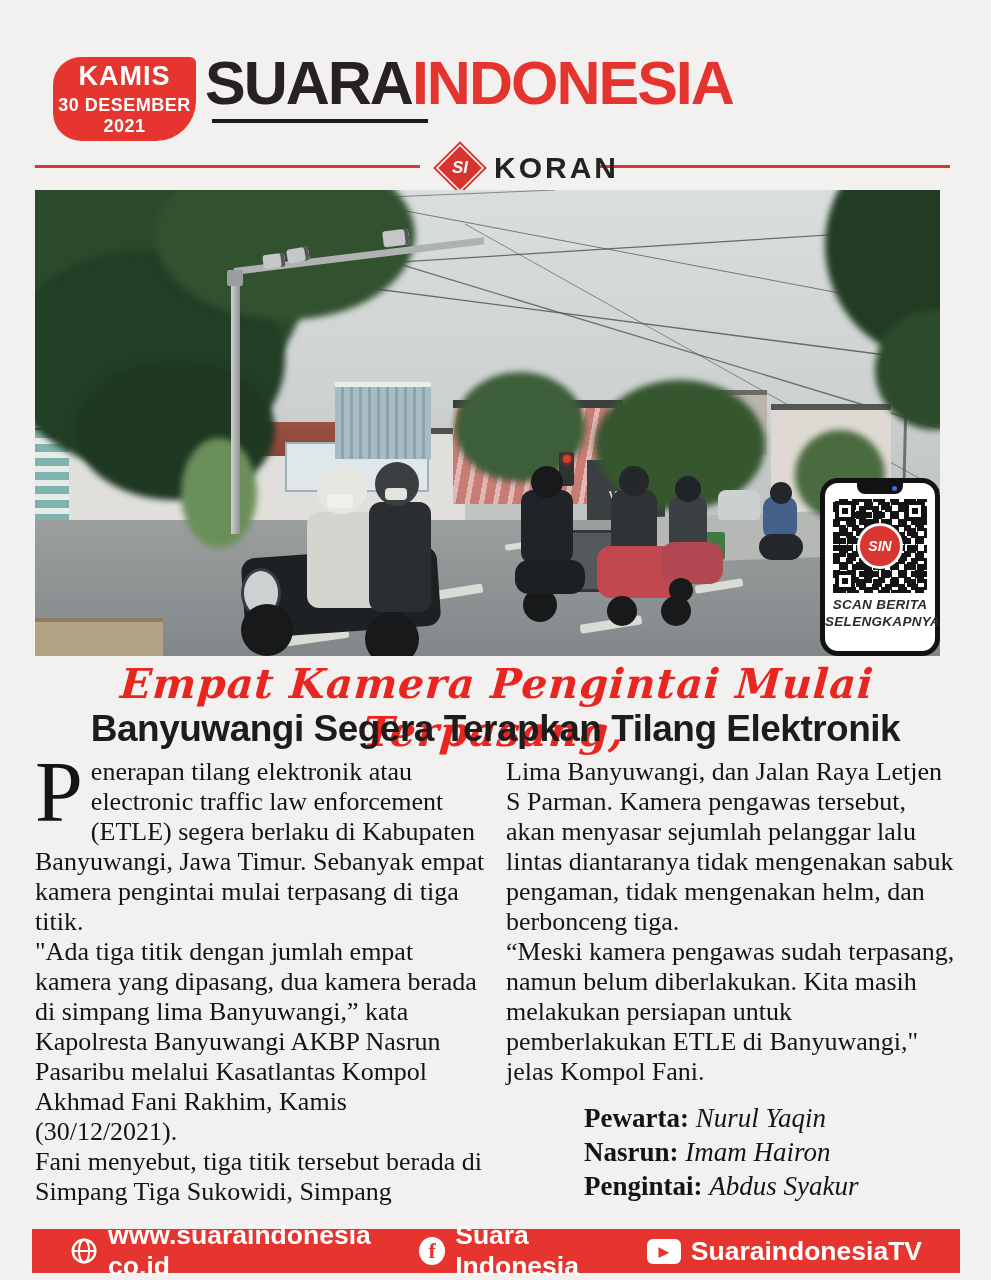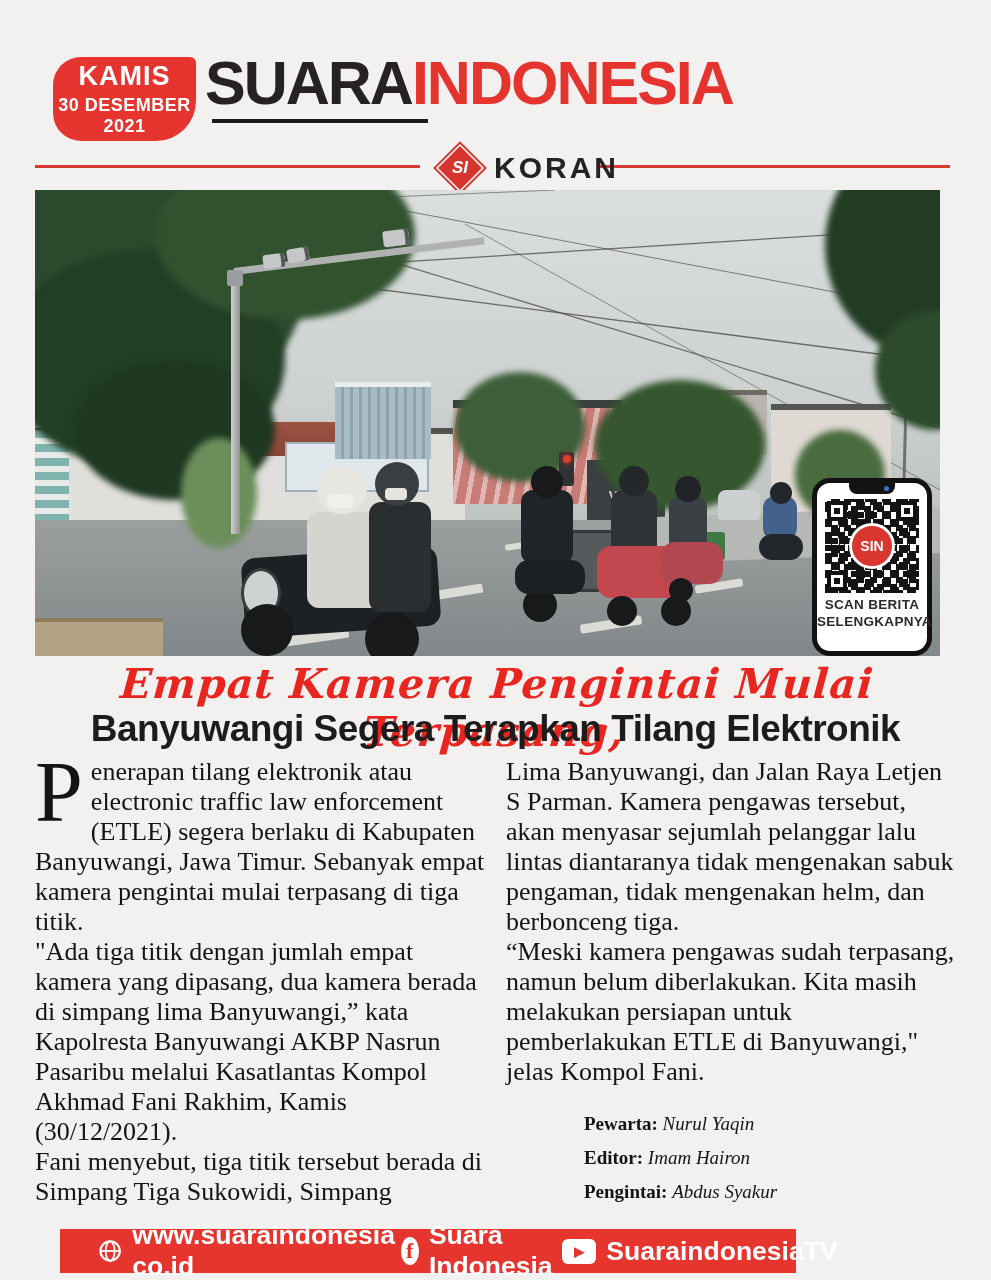--- a/index.html
+++ b/index.html
@@ -39,48 +39,48 @@
   .arm{position:absolute;left:199px;top:78px;width:252px;height:7px;background:#b0b2b2;transform:rotate(-7deg);transform-origin:left center;}
   .cam{position:absolute;width:22px;height:14px;background:#c6c7c8;border-radius:3px;box-shadow:inset -4px 0 0 #55585a;}
   .tlight{position:absolute;left:524px;top:262px;width:15px;height:34px;background:#2e3233;border-radius:3px;}
   .tlight i{position:absolute;left:3.5px;top:3px;width:8px;height:8px;border-radius:50%;background:#e03b2f;box-shadow:0 0 6px #e03b2f;}
   .wheel{position:absolute;border-radius:50%;background:#17191b;}
   .helm{position:absolute;border-radius:50%;}
   .torso{position:absolute;border-radius:12px;}
   .bikebody{position:absolute;border-radius:14px;}
 
   
-  .phone{position:absolute;right:8px;bottom:0;width:120px;height:178px;background:#fff;border:5px solid #121212;border-radius:18px;box-sizing:border-box;}
+  .phone{position:absolute;right:0;bottom:0;width:120px;height:178px;background:#fff;border:5px solid #121212;border-radius:18px;box-sizing:border-box;font-style:italic;}
   .notch{position:absolute;top:0;left:50%;transform:translateX(-50%);width:46px;height:11px;background:#121212;border-radius:0 0 8px 8px;}
   .notch i{position:absolute;right:6px;top:3px;width:5px;height:5px;border-radius:50%;background:#3f6fd8;}
   .qr{position:absolute;left:8px;top:16px;width:94px;height:94px;
       background:repeating-conic-gradient(#141414 0% 25%, transparent 0% 50%) 0px 0px / 13px 13px,
                  repeating-conic-gradient(#141414 0% 25%, transparent 0% 50%) 6px 3px / 17px 17px,#fff;}
   .finder{position:absolute;width:20px;height:20px;border:4px solid #111;background:#fff;box-sizing:border-box;}
   .finder i{position:absolute;inset:3px;background:#111;}
   .sin{position:absolute;left:50%;top:50%;transform:translate(-50%,-50%);width:40px;height:40px;border-radius:50%;
        background:#d93630;border:3px solid #fff;color:#fff;font-weight:bold;font-size:14px;display:flex;align-items:center;justify-content:center;}
   .scan-txt{position:absolute;left:0;right:0;top:114px;text-align:center;font-weight:bold;font-size:13.5px;line-height:1.25;color:#2b2b2b;letter-spacing:.3px;}
 
   
   .kicker{left:0;top:660px;width:991px;text-align:center;font-family:"DejaVu Serif",serif;font-style:italic;font-weight:bold;
           font-size:41px;color:#e8251f;transform:skewX(-4deg);letter-spacing:1px;}
   .mainhead{left:0;top:708px;width:991px;text-align:center;font-size:37px;font-weight:800;letter-spacing:-.5px;color:#1e1b1c;}
   .cols{left:35px;top:757px;width:922px;display:flex;gap:20px;font-family:"Liberation Serif",serif;font-size:26px;line-height:30px;color:#141414;}
   .col{width:451px;}
   .col p{margin:0;}
   .dropcap{float:left;font-size:86px;line-height:62px;padding:4px 8px 0 0;font-weight:500;}
   .more{font-weight:bold;margin-top:2px;}
-  .credits{margin:20px 0 0 78px;font-size:19px;line-height:34px;}
+  .credits{margin:14px 0 0 78px;font-size:27px;line-height:34px;}
   .credits b{font-weight:bold;}
   .credits i{font-style:italic;}
 
   
-  .footbar{left:32px;top:1229px;width:736px;height:44px;background:#e6352f;color:#fff;display:flex;align-items:center;
-           justify-content:space-between;padding:0 38px;box-sizing:border-box;font-weight:bold;font-size:26.5px;margin-left:28px;}
+  .footbar{left:32px;top:1229px;width:928px;height:44px;background:#e6352f;color:#fff;display:flex;align-items:center;
+           justify-content:space-between;padding:0 38px;box-sizing:border-box;font-weight:bold;font-size:26.5px;}
   .footitem{display:flex;align-items:center;gap:10px;}
   .fb-ic{width:28px;height:28px;border-radius:50%;background:#fff;color:#e6352f;display:flex;align-items:center;justify-content:center;
          font-size:22px;font-weight:bold;font-family:"Liberation Serif",serif;}
   .yt-ic{width:34px;height:25px;border-radius:6px;background:#fff;color:#e6352f;display:flex;align-items:center;justify-content:center;font-size:13px;}
 </style>
 </head>
 <body>
 
 <div class="page">
 
@@ -218,21 +218,21 @@
     <div class="col">
       <p><span class="dropcap">P</span><span>enerapan tilang elektronik atau electronic traffic law enforcement (ETLE) segera berlaku di Kabupaten Banyuwangi, Jawa Timur. Sebanyak empat kamera pengintai mulai terpasang di tiga titik.</span></p>
       <p>"Ada tiga titik dengan jumlah empat kamera yang dipasang, dua kamera berada di simpang lima Banyuwangi,” kata Kapolresta Banyuwangi AKBP Nasrun Pasaribu melalui Kasatlantas Kompol Akhmad Fani Rakhim, Kamis (30/12/2021).</p>
       <p>Fani menyebut, tiga titik tersebut berada di Simpang Tiga Sukowidi, Simpang</p>
     </div>
     <div class="col">
       <p>Lima Banyuwangi, dan Jalan Raya Letjen S Parman. Kamera pengawas tersebut, akan menyasar sejumlah pelanggar lalu lintas diantaranya tidak mengenakan sabuk pengaman, tidak mengenakan helm, dan berbonceng tiga.</p>
       <p>“Meski kamera pengawas sudah terpasang, namun belum diberlakukan. Kita masih melakukan persiapan untuk pemberlakukan ETLE di Banyuwangi," jelas Kompol Fani.</p>
       <div class="credits">
         <div><b>Pewarta:</b> <i>Nurul Yaqin</i></div>
-        <div><b>Editor:</b> <i>Imam Hairon</i></div>
+        <div><b>Nasrun:</b> <i>Imam Hairon</i></div>
         <div><b>Pengintai:</b> <i>Abdus Syakur</i></div>
       </div>
     </div>
   </div>
 
   <div class="abs footbar">
     <div class="footitem">
       <svg width="30" height="30" viewBox="0 0 30 30">
         <circle cx="15" cy="15" r="12" fill="none" stroke="#fff" stroke-width="2.6"></circle>
         <ellipse cx="15" cy="15" rx="5.5" ry="12" fill="none" stroke="#fff" stroke-width="2.2"></ellipse>

